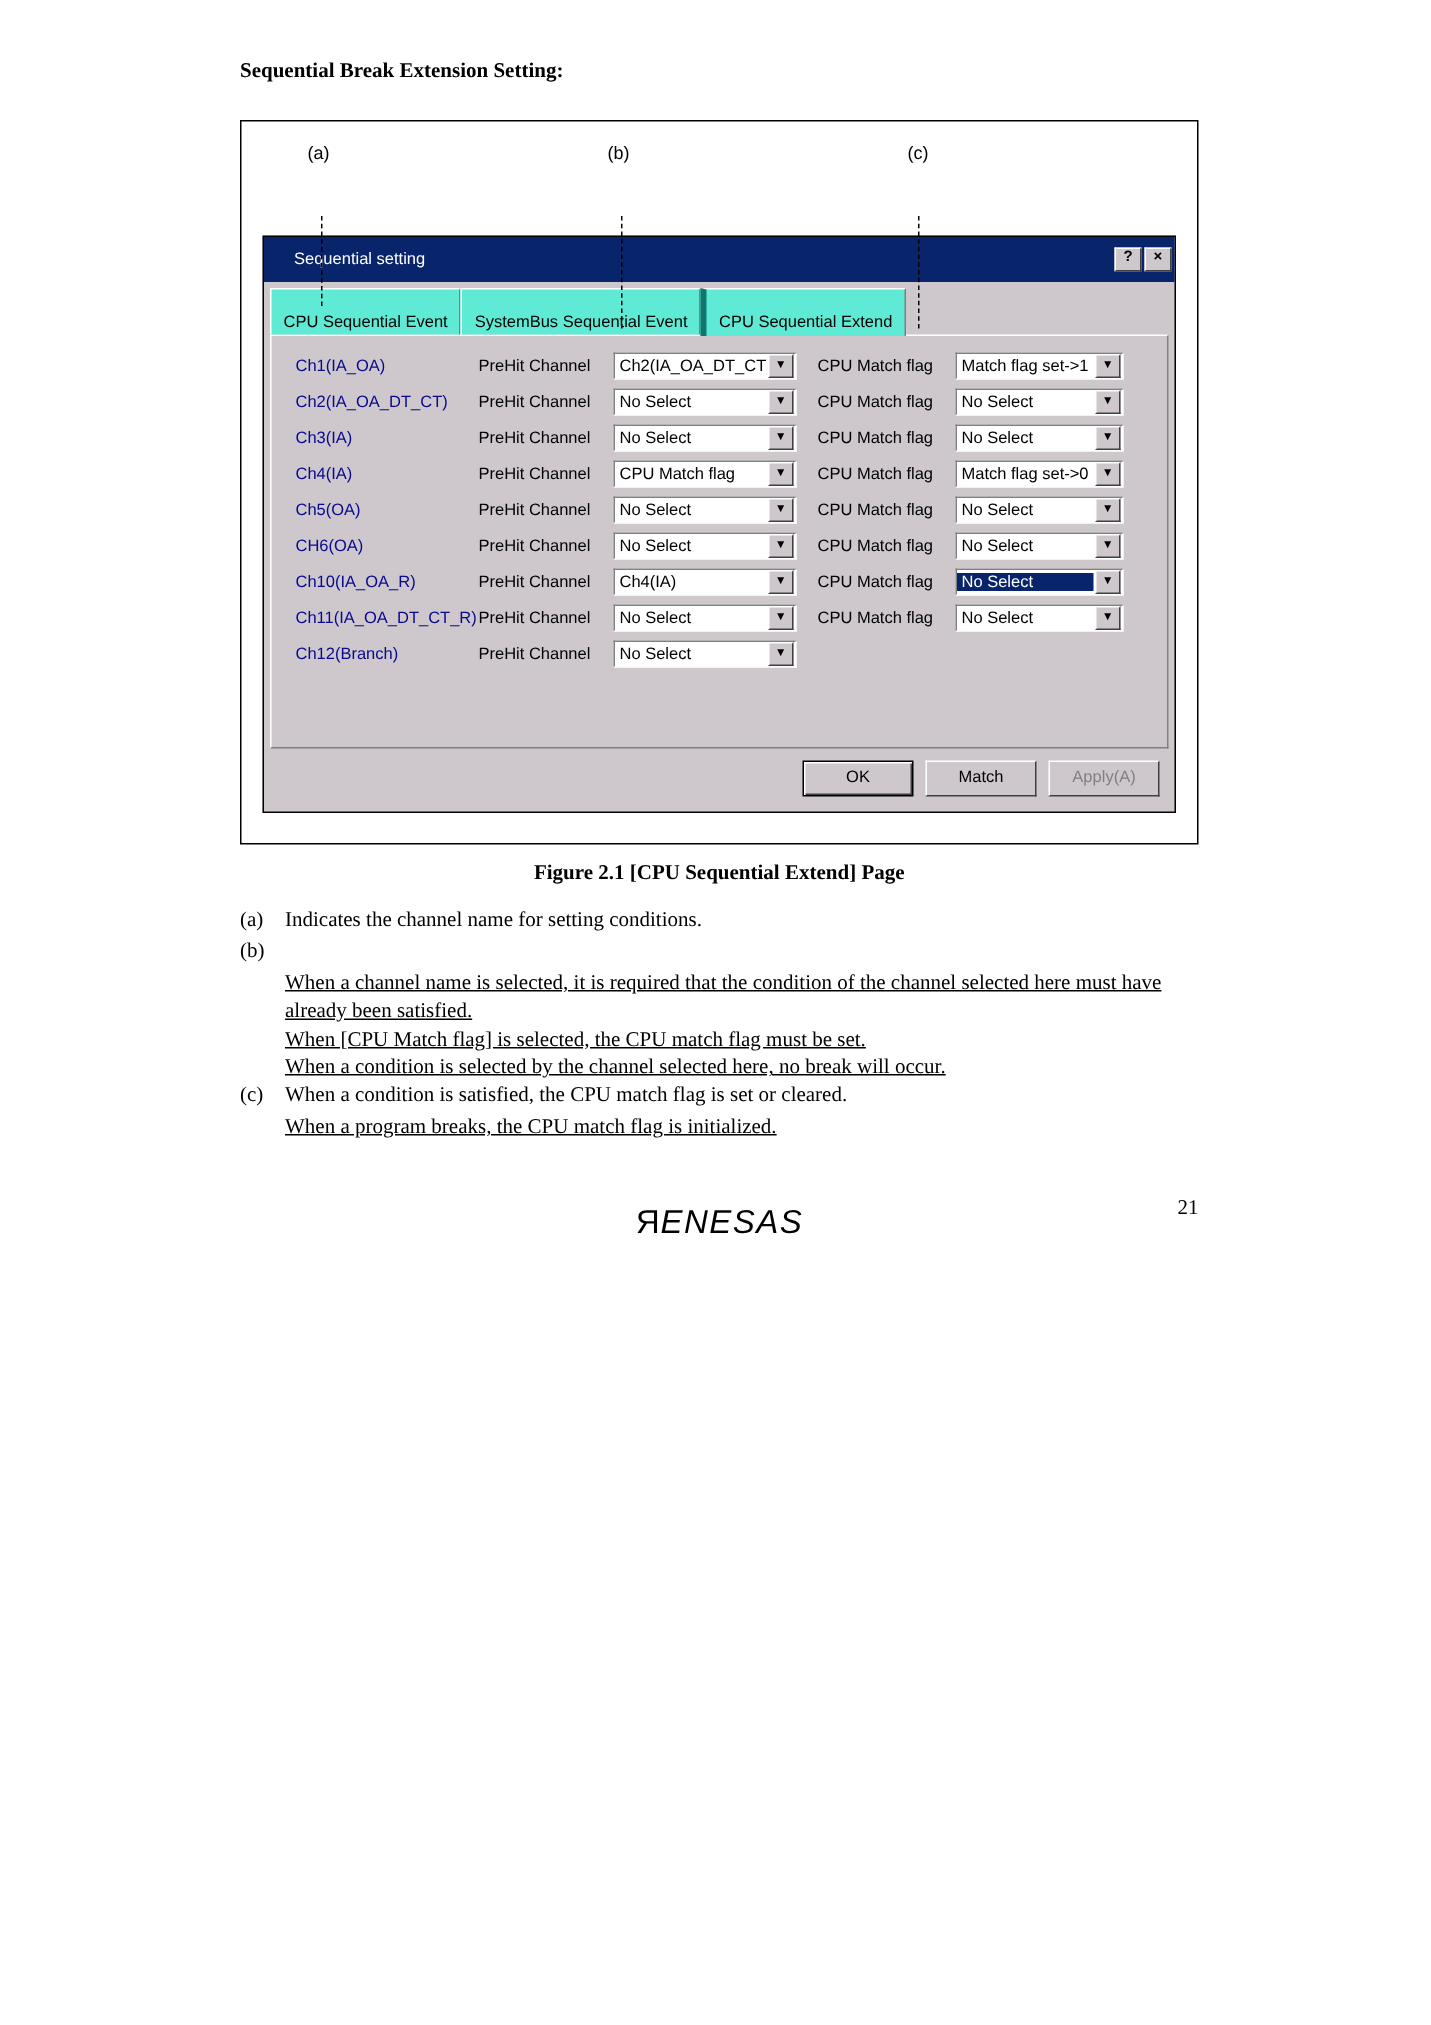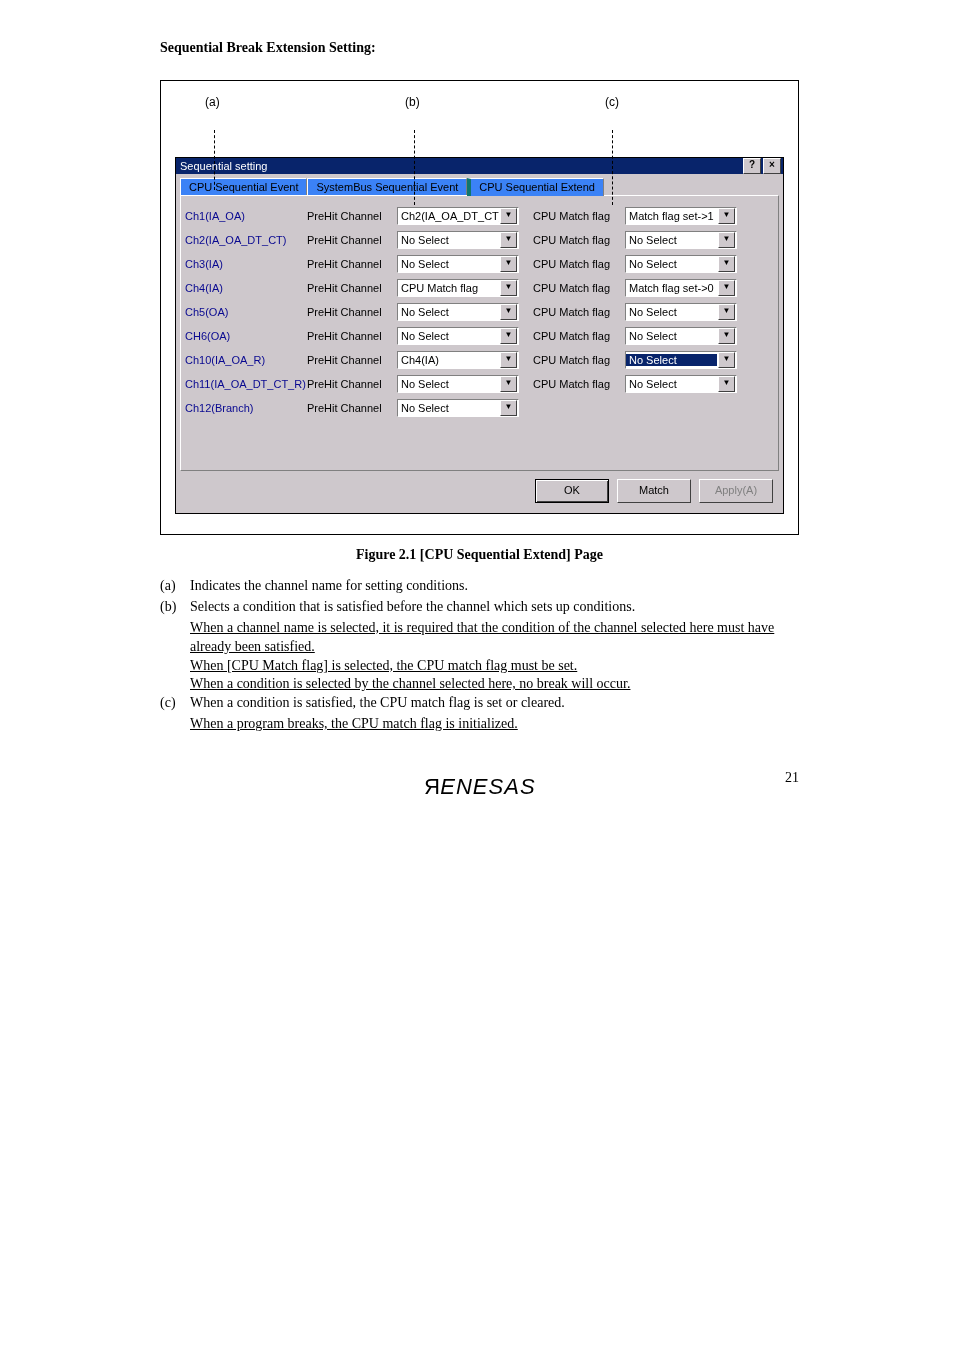--- a/index.html
+++ b/index.html
@@ -47,22 +47,22 @@
     color: #000;
     background: #cec8cc;
     border: 1px solid #000;
     position: relative;
   }
   .titlebar {
     background: #08246b;
     color: #fff;
     display: flex;
     align-items: center;
-    height: 16px;
-    padding-left: 4px;
+    height: 30px;
+    padding-left: 20px;
     font-family: Tahoma, Arial, sans-serif;
   }
   .titlebar-spacer { flex: 1; }
   .titlebar-btn {
     width: 16px;
     height: 14px;
     background: #cec8cc;
     border-top: 1px solid #fff;
     border-left: 1px solid #fff;
     border-right: 1px solid #404040;
@@ -75,43 +75,43 @@
     color: #000;
     font-family: Arial, sans-serif;
   }
   .tabstrip {
     display: flex;
     margin: 4px 4px 0 4px;
     font-family: Tahoma, Arial, sans-serif;
     align-items: flex-end;
   }
   .tab {
-    padding: 2px 8px 2px 8px;
+    padding: 16px 8px 2px 8px;
     border-top: 1px solid #fff;
     border-left: 1px solid #fff;
     border-right: 1px solid #808080;
-    background: #3b82f6;
+    background: #5eead4;
     position: relative;
     margin-right: 0px;
   }
   .tab.active {
     border-top: 1px solid #fff;
     border-left: 4px solid #0f766e;
     border-right: 1px solid #808080;
     z-index: 2;
     padding-bottom: 3px;
     margin-bottom: -1px;
   }
   .tab-panel {
     margin: 0 4px 8px 4px;
     border-top: 1px solid #fff;
     border-left: 1px solid #fff;
     border-right: 1px solid #808080;
     border-bottom: 1px solid #808080;
-    padding: 8px 8px 50px 4px;
+    padding: 8px 8px 50px 16px;
   }
   .chrow {
     display: flex;
     align-items: center;
     height: 24px;
     gap: 4px;
   }
   .ch-name {
     width: 118px;
     color: #080890;
@@ -409,21 +409,20 @@
 
     <div class="fig-caption">Figure 2.1   [CPU Sequential Extend] Page</div>
 
     <div class="list-para">
       <div class="list-item">
         <div class="list-tag">(a)</div>
         <div>Indicates the channel name for setting conditions.</div>
       </div>
       <div class="list-item">
         <div class="list-tag">(b)</div>
-        <div>Selects a condition that is satisfied before the channel which sets up conditions.</div>
       </div>
       <div class="indent">When a channel name is selected, it is required that the condition of the channel selected here must have already been satisfied.</div>
       <div class="indent">When [CPU Match flag] is selected, the CPU match flag must be set.</div>
       <div class="indent">When a condition is selected by the channel selected here, no break will occur.</div>
       <div class="list-item">
         <div class="list-tag">(c)</div>
         <div>When a condition is satisfied, the CPU match flag is set or cleared.</div>
       </div>
       <div class="indent">When a program breaks, the CPU match flag is initialized.</div>
     </div>

